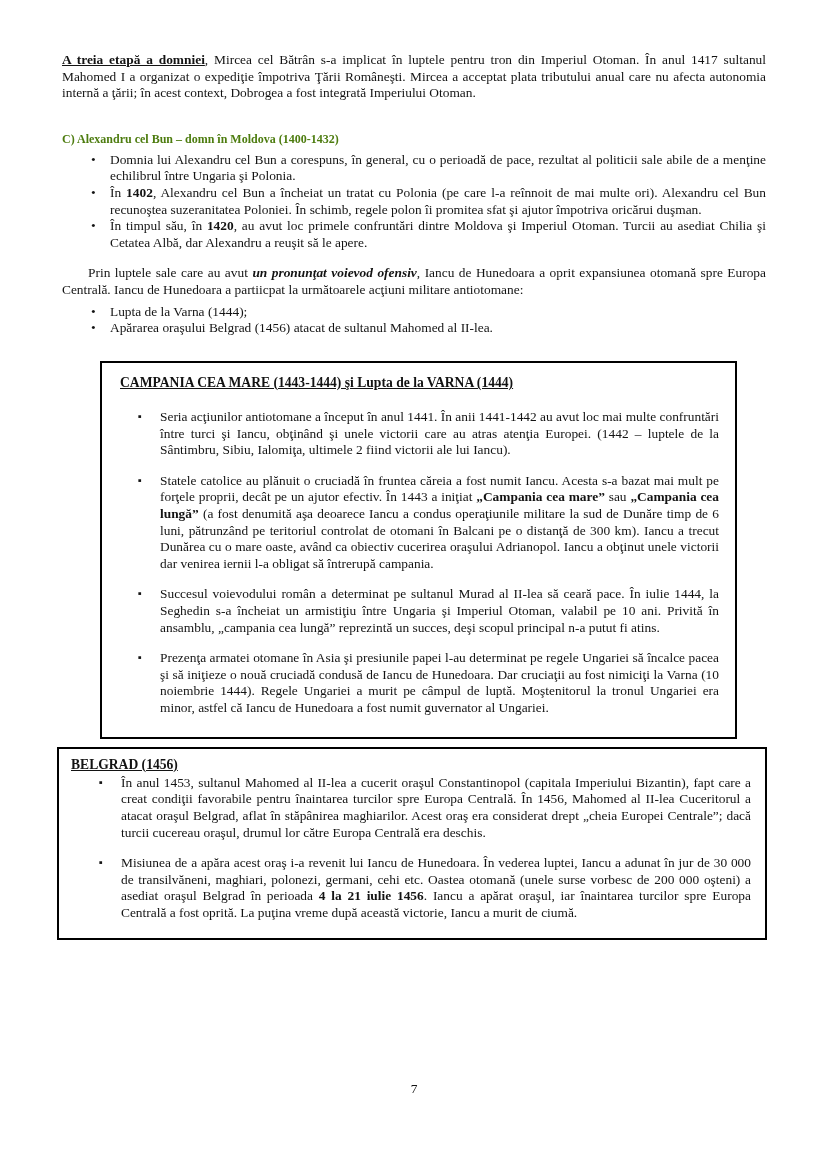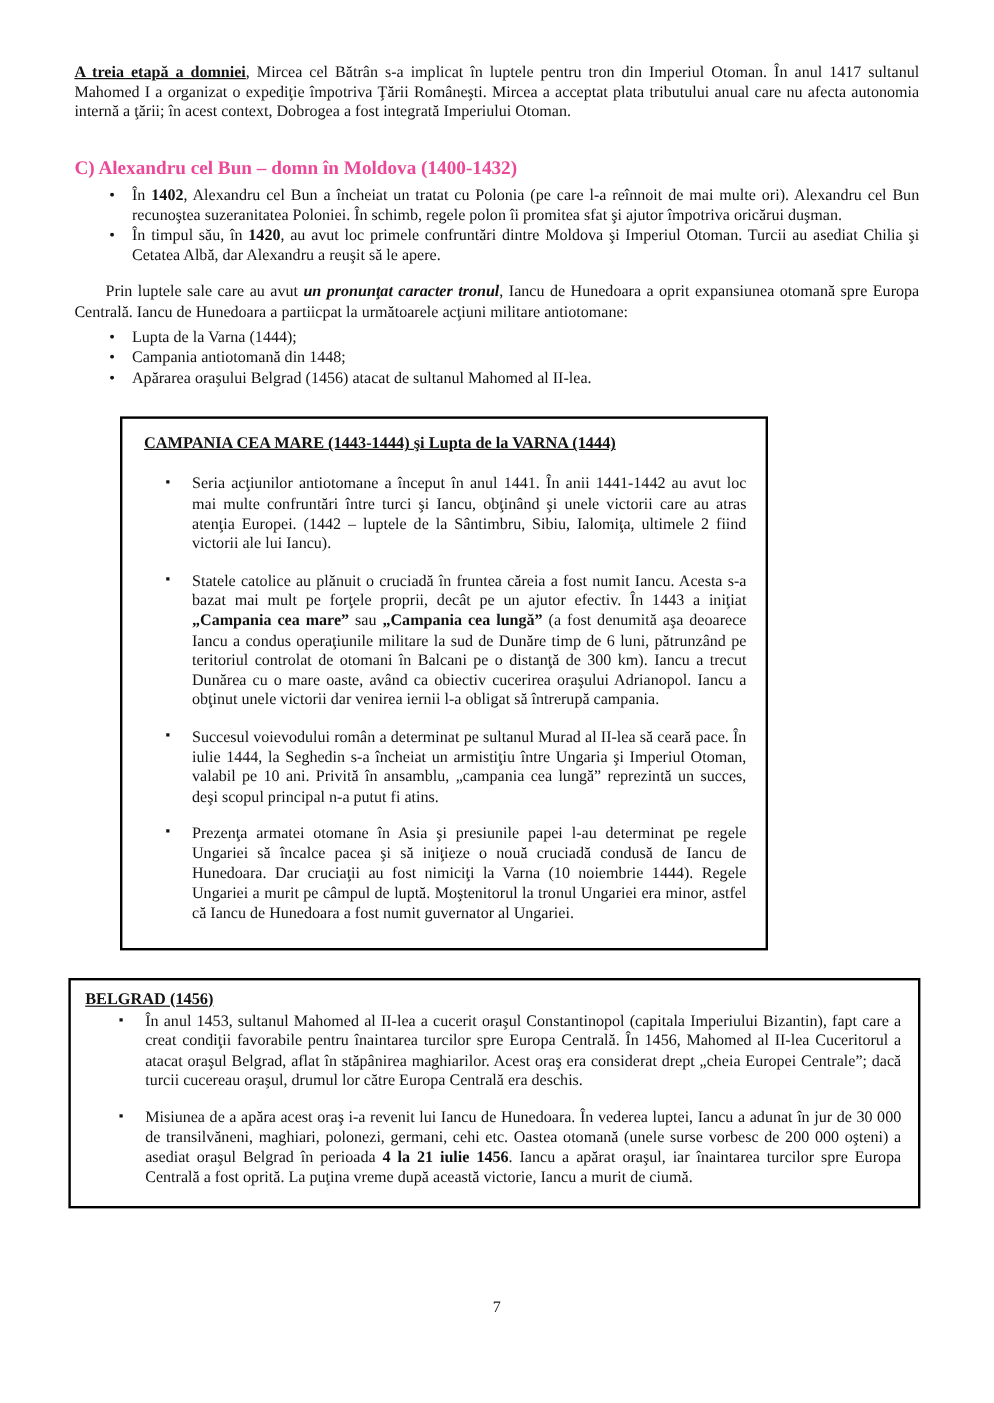--- a/index.html
+++ b/index.html
@@ -10,47 +10,47 @@
     position:relative;
     overflow:hidden;
     font-family:"Liberation Serif","DejaVu Serif",serif;
     color:#131313;
   }
   .page{padding:52px 62px 0 62px;}
   .body-text{font-size:13.4px;line-height:1.24;text-align:justify;margin:0;}
   b{font-weight:bold;}
   .u{text-decoration:underline;}
   .heading-red{
-    color:#ec4899;
-    font-size:16px;
+    color:#4d7c0f;
+    font-size:12px;
     font-weight:bold;
     margin:0;
     text-align:left;
   }
   .heading-c{margin-top:30px;}
   .heading-d{margin-top:24px;}
   .para-d{margin-top:14px;text-indent:26px;}
   ul.bullets{margin:5px 0 0 0;padding:0 0 0 48px;list-style:none;}
   ul.bullets li{position:relative;margin:0;}
   ul.disc li::before{content:"\2022";position:absolute;left:-19px;top:0;font-size:13.4px;}
   ul.square li::before{content:"\25AA";position:absolute;left:-22px;top:1px;font-size:11px;}
   ul.spaced li + li{margin-top:14px;}
   .box{
     border:2px solid #000;
     margin-top:24px;
   }
   .box-campania{
     margin-left:38px;
-    width:540px;
+    width:637px;
     padding:12px 16px 20px 14px;
   }
   .box-belgrad{
     margin-left:-5px;
     width:710px;
-    margin-top:23px;
+    margin-top:8px;
     padding:8px 14px 16px 12px;
   }
   .box-title{
     font-weight:bold;
     font-size:13.6px;
     text-decoration:underline;
     margin:0;
   }
   .box-campania .box-title{margin-left:4px;}
   .box-campania ul.bullets{margin-top:18px;padding-left:44px;}
@@ -65,30 +65,30 @@
 </head>
 <body>
 
 <div class="page">
 
   <p class="body-text"><b class="u">A treia etapă a domniei</b><span>, Mircea cel Bătrân s-a implicat în luptele pentru tron din Imperiul Otoman. În anul 1417 sultanul Mahomed I a organizat o expediţie împotriva Ţării Româneşti. Mircea a acceptat plata tributului anual care nu afecta autonomia internă a ţării; în acest context, Dobrogea a fost integrată Imperiului Otoman.</span></p>
 
   <h2 class="heading-red heading-c">C) Alexandru cel Bun – domn în Moldova (1400-1432)</h2>
 
   <ul class="bullets disc">
+    <li class="body-text"><span>Domnia lui Alexandru cel Bun a corespuns, în general, cu o perioadă de pace, rezultat al politicii sale abile de a menţine echilibrul între Ungaria şi Polonia.</span></li>
     <li class="body-text"><span>În </span><b>1402</b><span>, Alexandru cel Bun a încheiat un tratat cu Polonia (pe care l-a reînnoit de mai multe ori). Alexandru cel Bun recunoştea suzeranitatea Poloniei. În schimb, regele polon îi promitea sfat şi ajutor împotriva oricărui duşman.</span></li>
     <li class="body-text"><span>În timpul său, în </span><b>1420</b><span>, au avut  loc primele confruntări dintre Moldova şi Imperiul Otoman. Turcii au asediat Chilia şi Cetatea Albă, dar Alexandru a reuşit să le apere.</span></li>
   </ul>
 
 
-  <p class="body-text para-d"><span>Prin luptele sale care au avut </span><b><i>un pronunţat caracter tronul</i></b><span>, Iancu de Hunedoara a oprit expansiunea otomană spre Europa Centrală. Iancu de Hunedoara a partiicpat la următoarele acţiuni militare antiotomane:</span></p>
+  <p class="body-text para-d"><span>Prin luptele sale care au avut </span><b><i>un pronunţat voievod ofensiv</i></b><span>, Iancu de Hunedoara a oprit expansiunea otomană spre Europa Centrală. Iancu de Hunedoara a partiicpat la următoarele acţiuni militare antiotomane:</span></p>
 
   <ul class="bullets disc">
     <li class="body-text"><span>Lupta de la Varna (1444);</span></li>
-    <li class="body-text"><span>Campania antiotomană din 1448;</span></li>
     <li class="body-text"><span>Apărarea oraşului Belgrad (1456) atacat de sultanul Mahomed al II-lea.</span></li>
   </ul>
 
   <div class="box box-campania">
     <div class="box-title">CAMPANIA CEA MARE (1443-1444) şi Lupta de la VARNA (1444)</div>
     <ul class="bullets square spaced">
       <li class="body-text"><span>Seria acţiunilor antiotomane a început în anul 1441. În anii 1441-1442 au avut loc mai multe confruntări între turci şi Iancu, obţinând şi unele victorii care au atras atenţia Europei. (1442 – luptele de la Sântimbru, Sibiu, Ialomiţa, ultimele 2 fiind victorii ale lui Iancu).</span></li>
       <li class="body-text"><span>Statele catolice au plănuit o cruciadă în fruntea căreia a fost numit Iancu. Acesta s-a bazat mai mult pe forţele proprii, decât pe un ajutor efectiv. În 1443 a iniţiat </span><b>„Campania cea mare”</b><span>  sau  </span><b>„Campania cea lungă”</b><span> (a fost denumită aşa deoarece Iancu a condus operaţiunile militare la sud de Dunăre timp de 6 luni, pătrunzând pe teritoriul controlat de otomani în Balcani pe o distanţă de 300 km). Iancu a trecut Dunărea cu o mare oaste, având ca obiectiv cucerirea oraşului Adrianopol. Iancu a obţinut unele victorii dar venirea iernii l-a obligat să întrerupă campania.</span></li>
       <li class="body-text"><span>Succesul voievodului român a determinat pe sultanul Murad al II-lea să ceară pace. În iulie 1444, la Seghedin s-a încheiat un armistiţiu între Ungaria şi Imperiul Otoman, valabil pe 10 ani. Privită în ansamblu, „campania cea lungă” reprezintă un succes, deşi scopul principal n-a putut fi atins.</span></li>
       <li class="body-text"><span>Prezenţa armatei otomane în Asia şi presiunile papei l-au determinat pe regele Ungariei să încalce pacea şi să iniţieze o nouă cruciadă condusă de Iancu de Hunedoara. Dar cruciaţii au fost nimiciţi la Varna (10 noiembrie 1444).  Regele Ungariei a murit pe câmpul de luptă. Moştenitorul la tronul Ungariei era minor, astfel că Iancu de Hunedoara a fost numit guvernator al Ungariei.</span></li>

